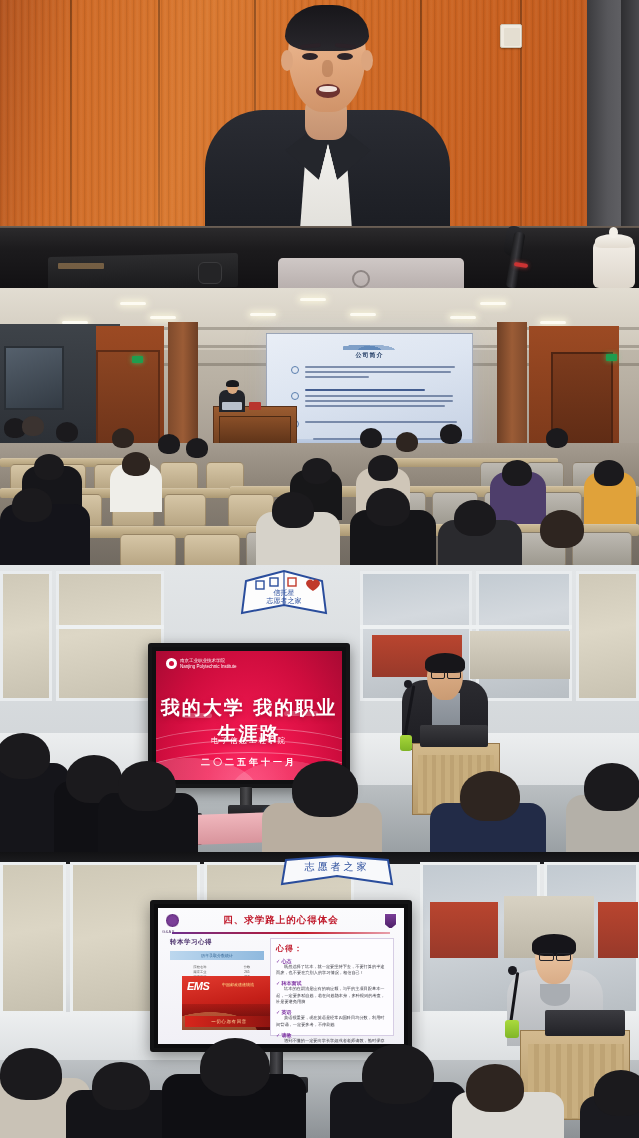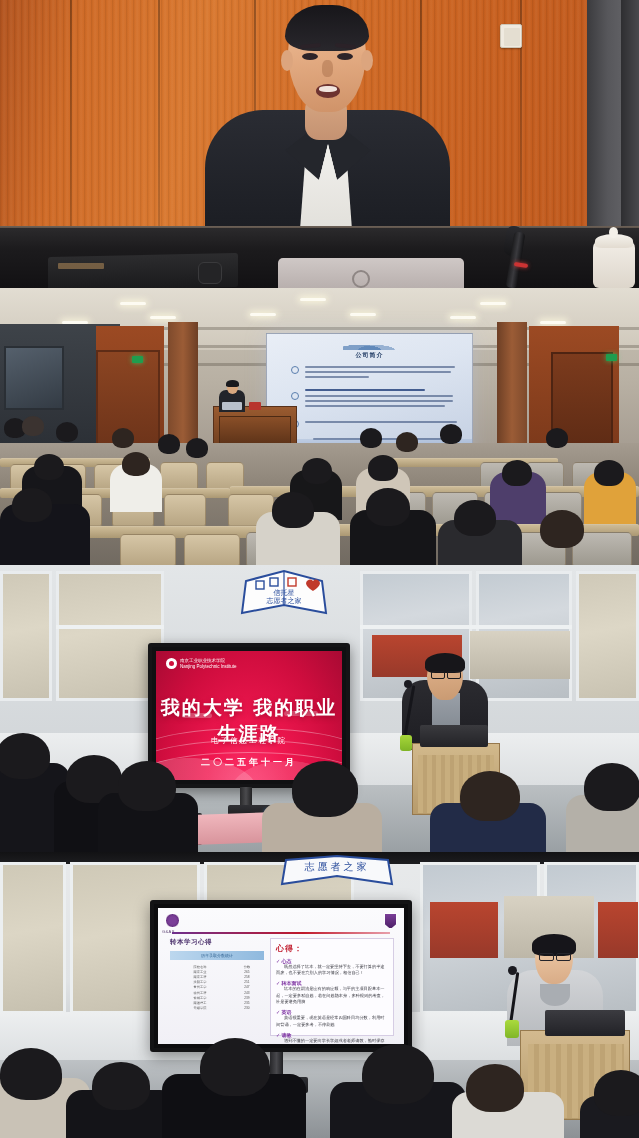--- a/index.html
+++ b/index.html
@@ -935,20 +935,21 @@
       </svg>
     </div>
 
     <div class="layer p4-lowwall"></div>
 
     <div class="layer p4-tv">
       <div class="p4-slide">
         <div class="p4-badge-l"></div>
         <div class="p4-badge-r"></div>
         <div class="p4-brandtxt">G&amp;AS</div>
+        <div class="p4-slide-title">四、求学路上的心得体会</div>
         <div class="p4-rule"></div>
 
         <div class="p4-col-l">
           <div class="p4-sub-l">转本学习心得</div>
           <div class="p4-bluebar">
             <span>历年录取分数统计</span>
           </div>
           <table class="p4-minitable">
             <tbody id="p4-table-body">
                 <tr>
@@ -982,20 +983,26 @@
                 <tr>
                   <td>南通理工</td>
                   <td>235</td>
                 </tr>
                 <tr>
                   <td>无锡学院</td>
                   <td>230</td>
                 </tr>
               </tbody>
           </table>
+          <div class="p4-ems">
+            <div class="p4-ems-logo">EMS</div>
+            <div class="p4-ems-tag">中国邮政速递物流</div>
+            <div class="p4-ems-wave"></div>
+            <div class="p4-ems-strip">一切心愿有回音</div>
+          </div>
         </div>
 
         <div class="p4-col-r">
           <div class="p4-xinde">心得：</div>
           <div id="p4-items">
               <div class="p4-item">
                 <div class="p4-item-h">✓ 心态</div>
                 <div class="p4-item-p">既然选择了转本，就一定要坚持下去，不要打算的半途而废，也不要在意别人的学习情况，相信自己！</div>
               </div>
               <div class="p4-item">

